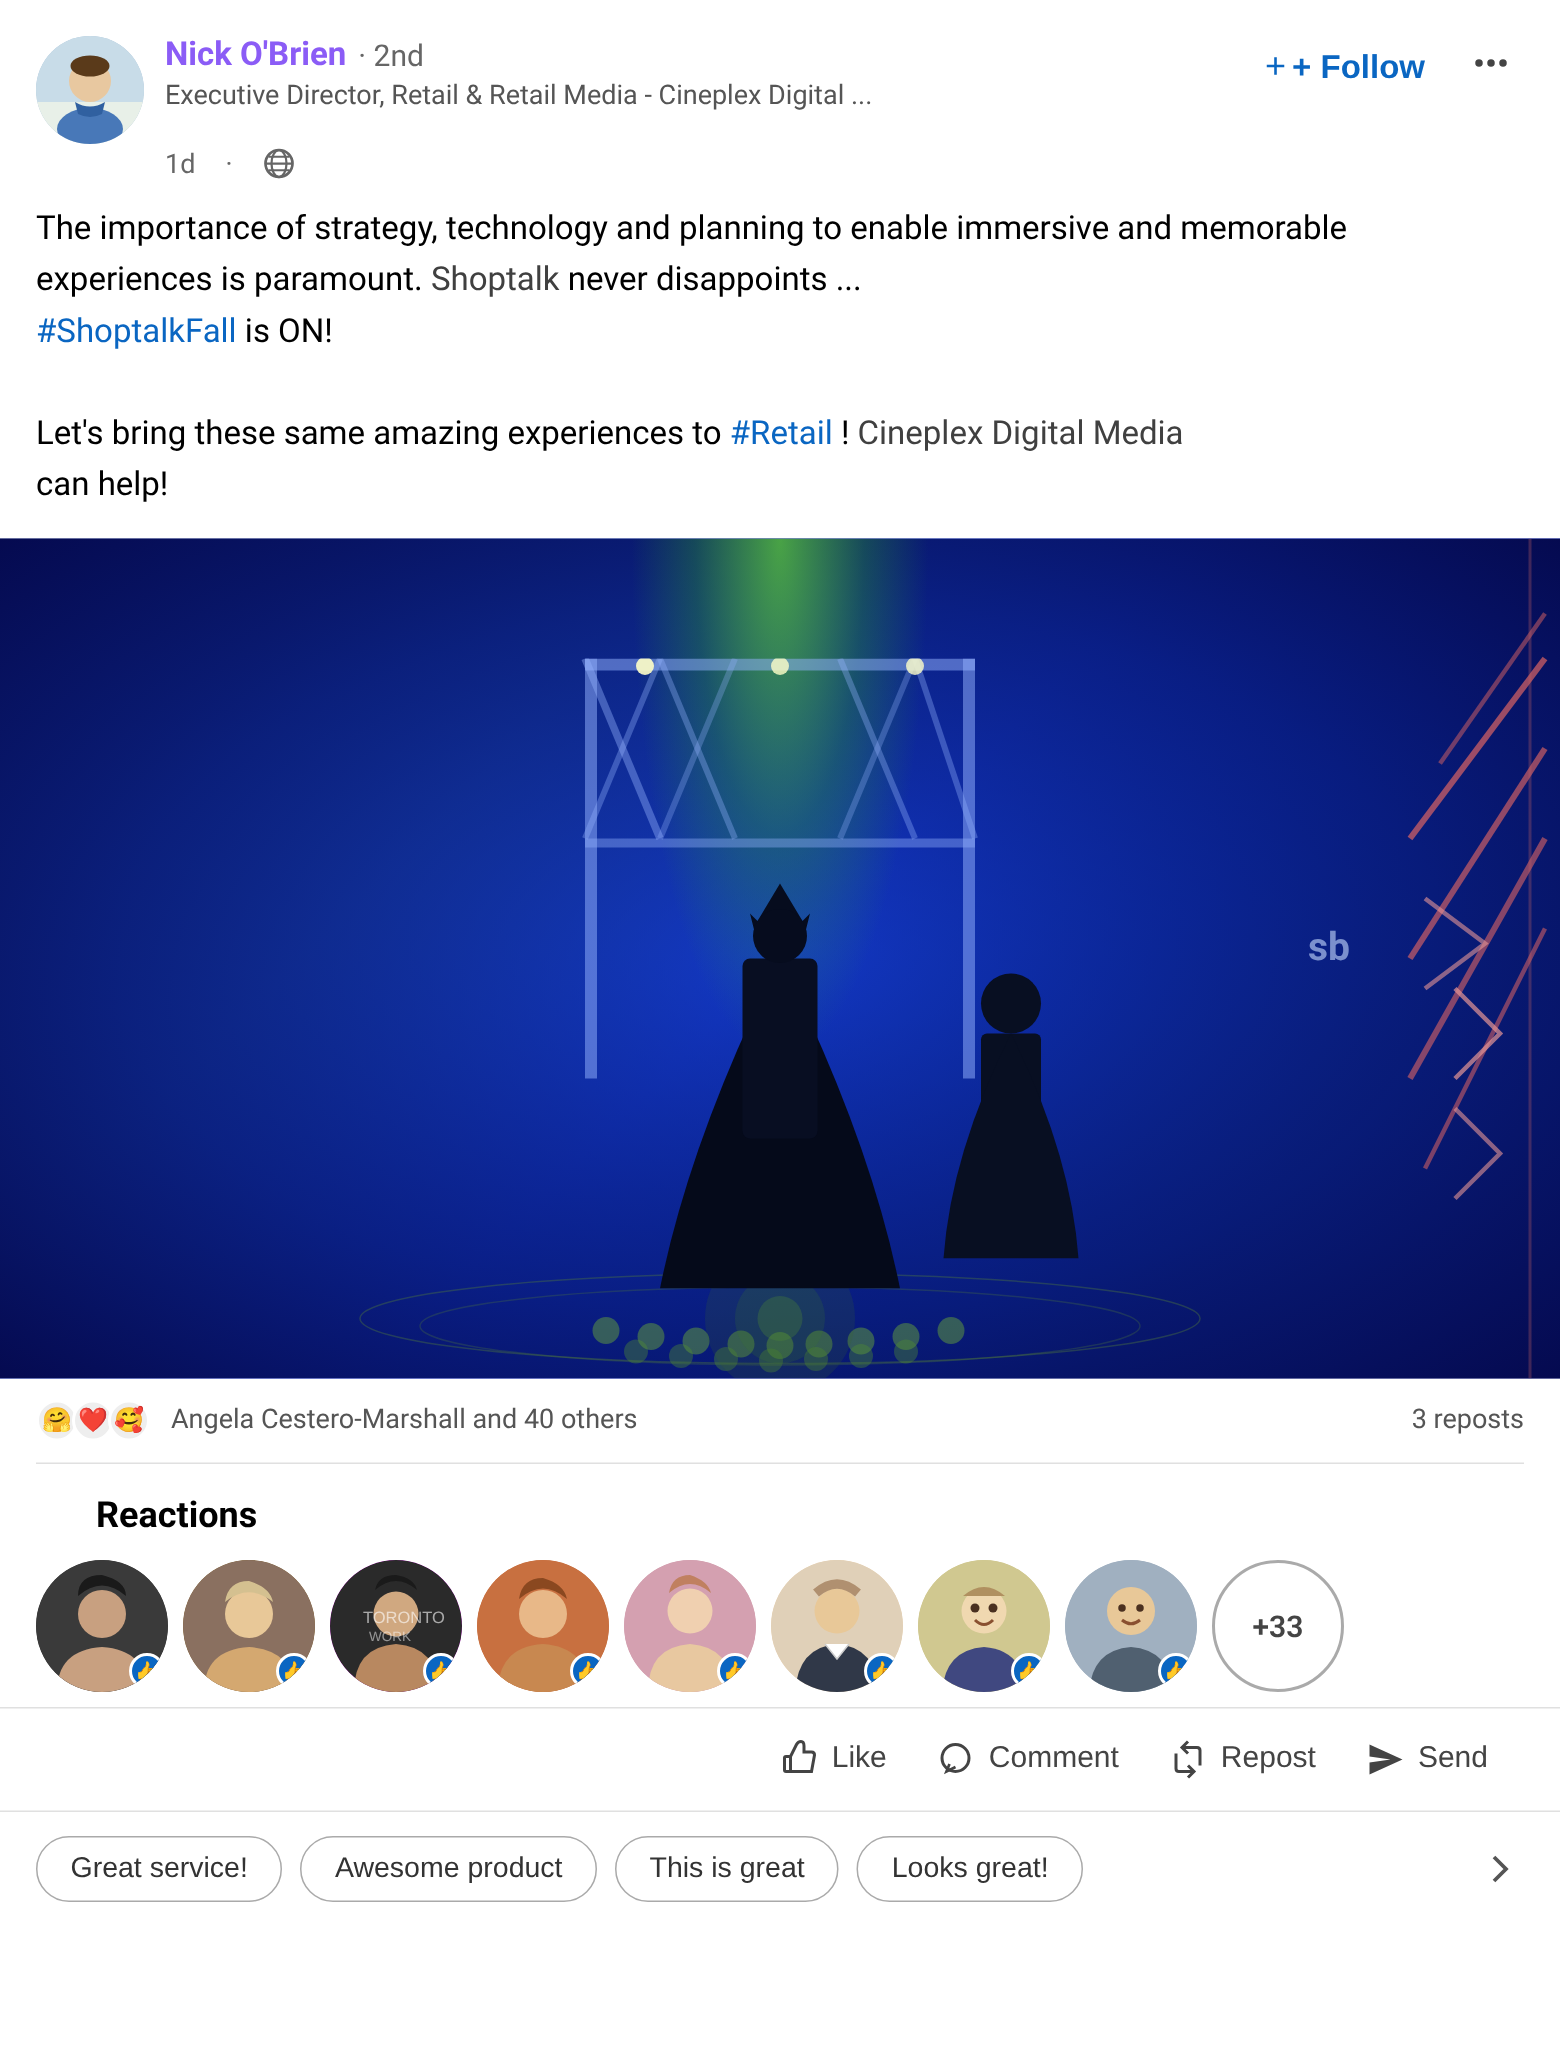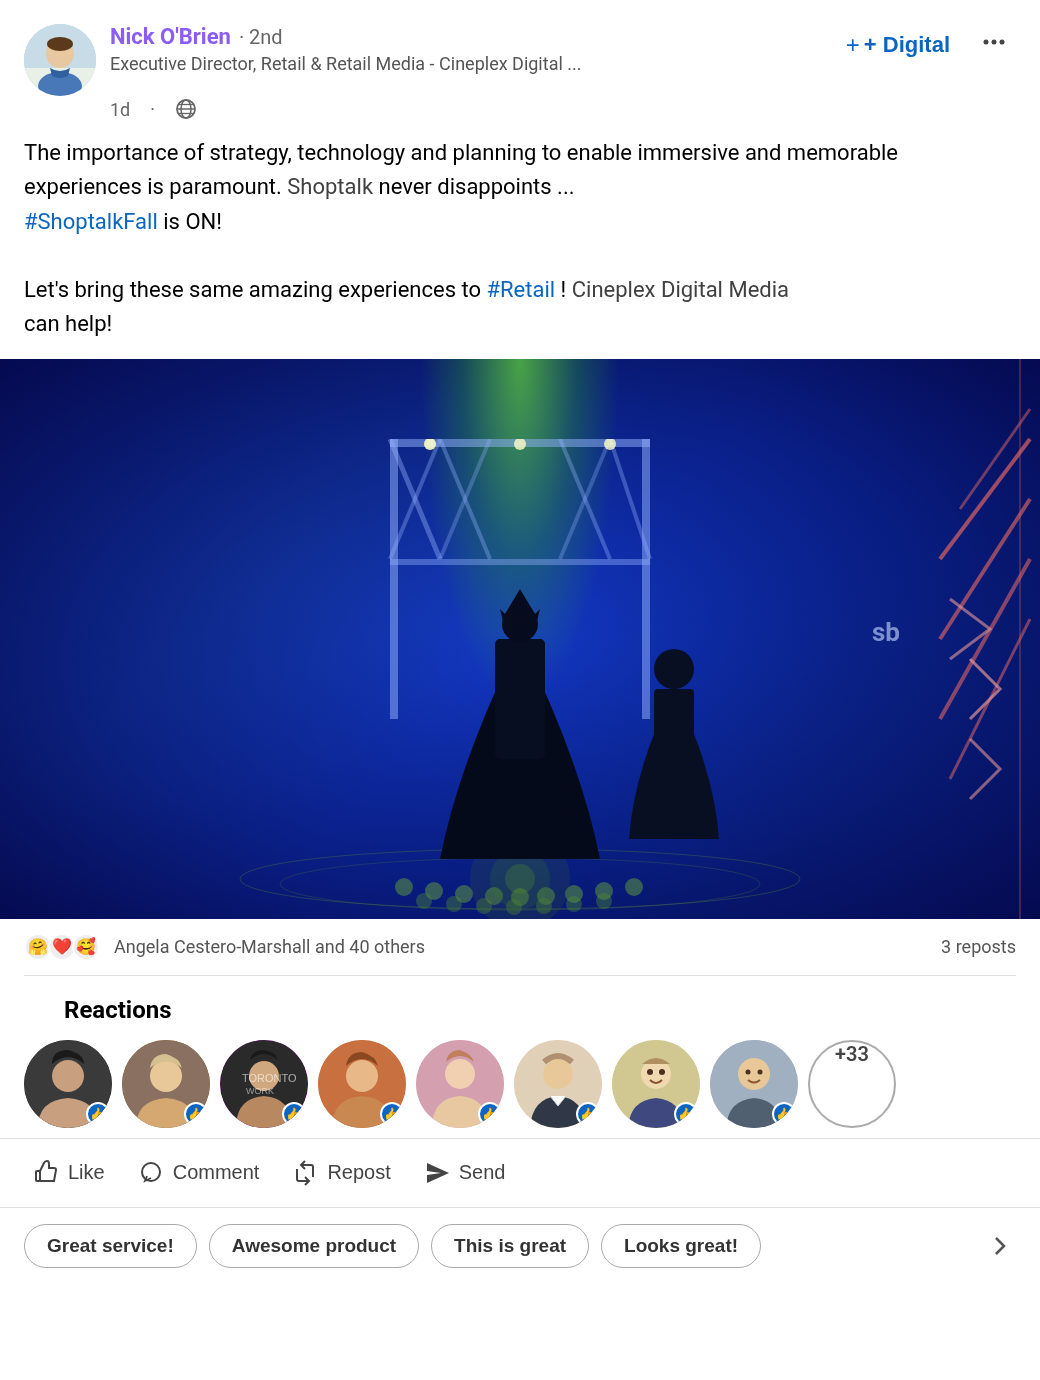--- a/index.html
+++ b/index.html
@@ -275,31 +275,32 @@
       justify-content: center;
       color: #fff;
       font-size: 12px;
     }
     .reactor-more {
       width: 88px;
       height: 88px;
       border-radius: 50%;
       border: 2px solid #aaa;
       display: flex;
+      align-items: center;
       justify-content: center;
       font-size: 20px;
       font-weight: 600;
       color: #444;
       flex-shrink: 0;
     }
     .action-bar {
       display: flex;
       align-items: center;
-      justify-content: flex-start;
-      padding: 10px 16px;
+      justify-content: flex-end;
+      padding: 10px 32px;
       border-bottom: 1px solid #e0e0e0;
     }
     .action-btn {
       display: flex;
       align-items: center;
       gap: 8px;
       background: none;
       border: none;
       cursor: pointer;
       font-size: 20px;
@@ -321,21 +322,20 @@
     .quick-reply-chip {
       border: 1.5px solid #aaa;
       border-radius: 30px;
       padding: 10px 22px;
       font-size: 19px;
       color: #333;
       background: none;
       cursor: pointer;
       white-space: nowrap;
       flex-shrink: 0;
-      font-weight: bold;
     }
     .chevron-right {
       width: 32px;
       height: 32px;
       display: flex;
       align-items: center;
       justify-content: center;
       flex-shrink: 0;
       margin-left: auto;
     }
@@ -392,21 +392,21 @@
               <line x1="4" y1="6.5" x2="18" y2="6.5" stroke="#666" stroke-width="1.3"></line>
               <line x1="4" y1="15.5" x2="18" y2="15.5" stroke="#666" stroke-width="1.3"></line>
             </svg>
           </span>
         </div>
       </div>
     </div>
     <div class="post-header-right">
       <button class="follow-button">
         <span style="font-size:24px;font-weight:300;">+</span>
-        <span style="margin-left:-2px;">+ Digital</span>
+        <span style="margin-left:-2px;">+ Follow</span>
       </button>
       <button class="more-button">
         <svg width="28" height="28" viewBox="0 0 28 28" fill="#444">
           <circle cx="6" cy="14" r="2.5"></circle>
           <circle cx="14" cy="14" r="2.5"></circle>
           <circle cx="22" cy="14" r="2.5"></circle>
         </svg>
       </button>
     </div>
   </div>

